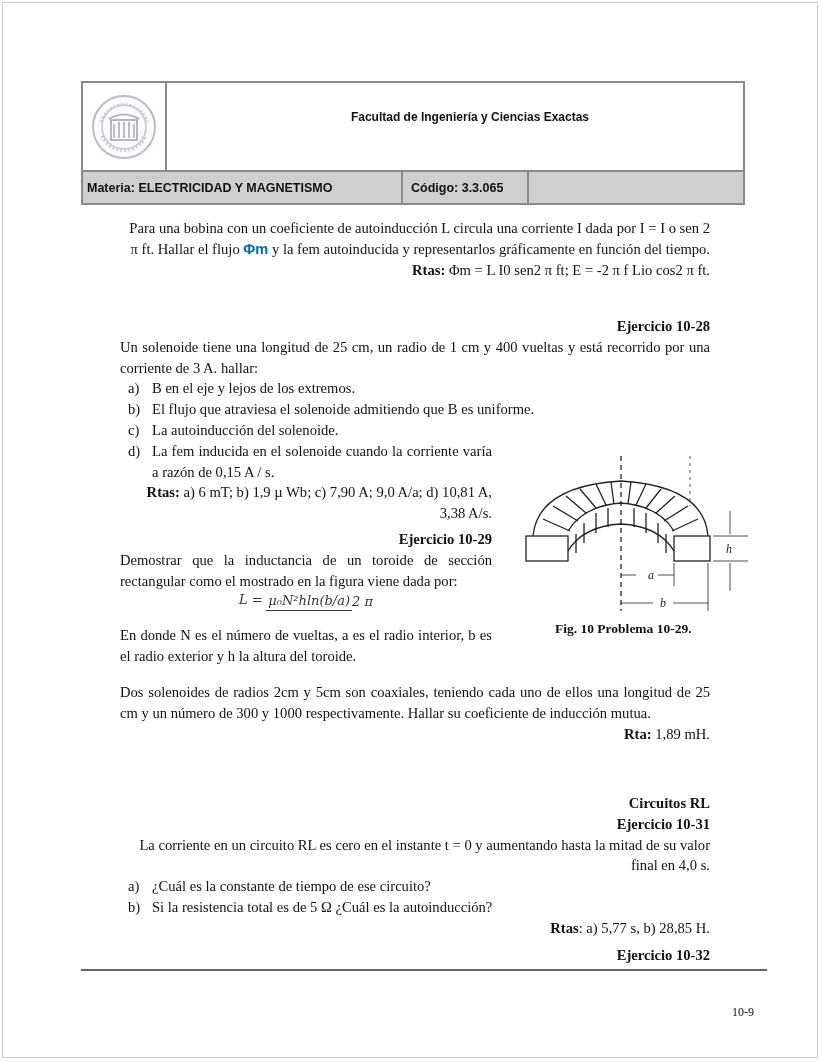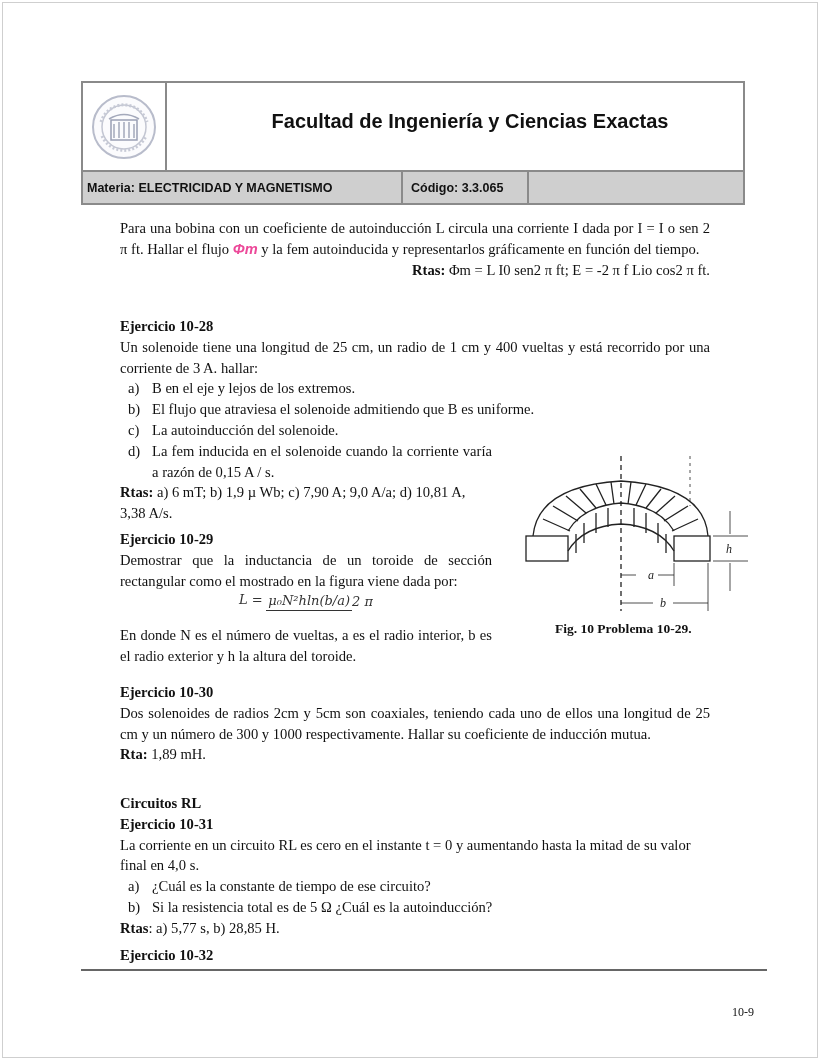--- a/index.html
+++ b/index.html
@@ -12,42 +12,42 @@
   .hdr { position: absolute; left: 78px; top: 78px; width: 664px; height: 124px;
          border: 2px solid #8a8a8a; box-sizing: border-box; }
   .hdr-top { position: absolute; left: 0; top: 0; width: 660px; height: 89px;
              border-bottom: 2px solid #8a8a8a; box-sizing: border-box; background:#fff; }
   .logo-cell { position: absolute; left: 0; top: 0; width: 84px; height: 87px;
                border-right: 2px solid #8a8a8a; box-sizing: border-box;
                display: flex; align-items: center; justify-content: center; }
   .title-cell { position: absolute; left: 84px; top: 0; right: 0; height: 87px;
                 font-family: "Liberation Sans", sans-serif; text-align: center; }
   .title-main { position: absolute; top: 27px; left: 0; right: 0; padding-left: 30px;
-                font-size: 20px; font-weight: bold; }
+                font-size: 12px; font-weight: bold; }
   .title-sub { position: absolute; top: 53px; left: 0; right: 0; padding-left: 30px;
                font-size: 13.5px; }
   .hdr-bottom { position: absolute; left: 0; top: 89px; width: 660px; height: 31px;
                 background: #cfcfcf; font-family: "Liberation Sans", sans-serif;
                 font-size: 12.5px; font-weight: bold; }
   .hb-cell { position: absolute; top: 0; height: 31px; display: flex; align-items: center;
              border-right: 2px solid #8a8a8a; box-sizing: border-box; padding-left: 4px; }
   .hb-1 { left: 0; width: 320px; }
   .hb-2 { left: 320px; width: 126px; padding-left: 8px; }
   .hb-3 { left: 446px; width: 214px; border-right: none; }
 
   
   .body { position: absolute; left: 117px; width: 590px; font-size: 14.6px; line-height: 20.8px; }
   .just { text-align: justify; }
   .b { font-weight: bold; }
-  p { margin: 0; }
+  p { margin: 0; text-align: right; }
   .list { margin: 0; padding: 0; list-style: none; }
   .list li { display: flex; }
   .list .lbl { width: 24px; padding-left: 8px; flex: none; }
   .list .txt { flex: 1; }
-  .phim { font-family: "Liberation Sans", sans-serif; font-style: italic; color: #ec4899; font-weight: bold; }
+  .phim { font-family: "Liberation Sans", sans-serif; color: #0369a1; font-weight: bold; }
   .math { font-family: "DejaVu Serif", serif; font-style: italic; font-size: 13px; color:#333; }
   .frac { display: inline-flex; align-items: center; vertical-align: middle; }
   .frac .num { border-bottom: 1px solid #333; padding: 0 2px; line-height: 18px; }
   .frac .den { line-height: 14px; height: 12px; overflow: hidden; text-decoration: underline; }
 
   .figcap { position: absolute; left: 552px; top: 618px; font-size: 13.5px; font-weight: bold; }
   .fig { position: absolute; left: 505px; top: 448px; }
 
   .footer-rule { position: absolute; left: 78px; top: 966px; width: 686px; height: 2px; background: #666; }
   .pagenum { position: absolute; left: 729px; top: 986px; font-size: 12px; margin-top: 16px; }
@@ -155,21 +155,20 @@
       <line x1="165" y1="152" x2="200" y2="152" stroke-width="0.8"></line>
       <line x1="200" y1="112" x2="200" y2="160" stroke-width="0.8"></line>
     </g>
     <text x="140" y="128" font-family="Liberation Serif, serif" font-style="italic" font-size="12" fill="#222">a</text>
     <text x="152" y="156" font-family="Liberation Serif, serif" font-style="italic" font-size="12" fill="#222">b</text>
     <text x="218" y="102" font-family="Liberation Serif, serif" font-style="italic" font-size="12" fill="#222">h</text>
   </svg>
   <div class="figcap">Fig. 10 Problema 10-29.</div>
 
   <div class="body" style="top:679px;">
-    <p class="b">Ejercicio 10-30</p>
     <p class="just">Dos solenoides de radios 2cm y 5cm son coaxiales, teniendo cada uno de ellos una longitud de 25 cm y un número de 300 y 1000 respectivamente. Hallar su coeficiente de inducción mutua.</p>
     <p><span class="b">Rta:</span><span> 1,89 mH.</span></p>
   </div>
 
   <div class="body" style="top:790px;">
     <p class="b">Circuitos RL</p>
     <p class="b">Ejercicio 10-31</p>
     <p>La corriente en un circuito RL es cero en el instante t = 0 y aumentando hasta la mitad de su valor final en 4,0 s.</p>
     <ul class="list">
       <li>

